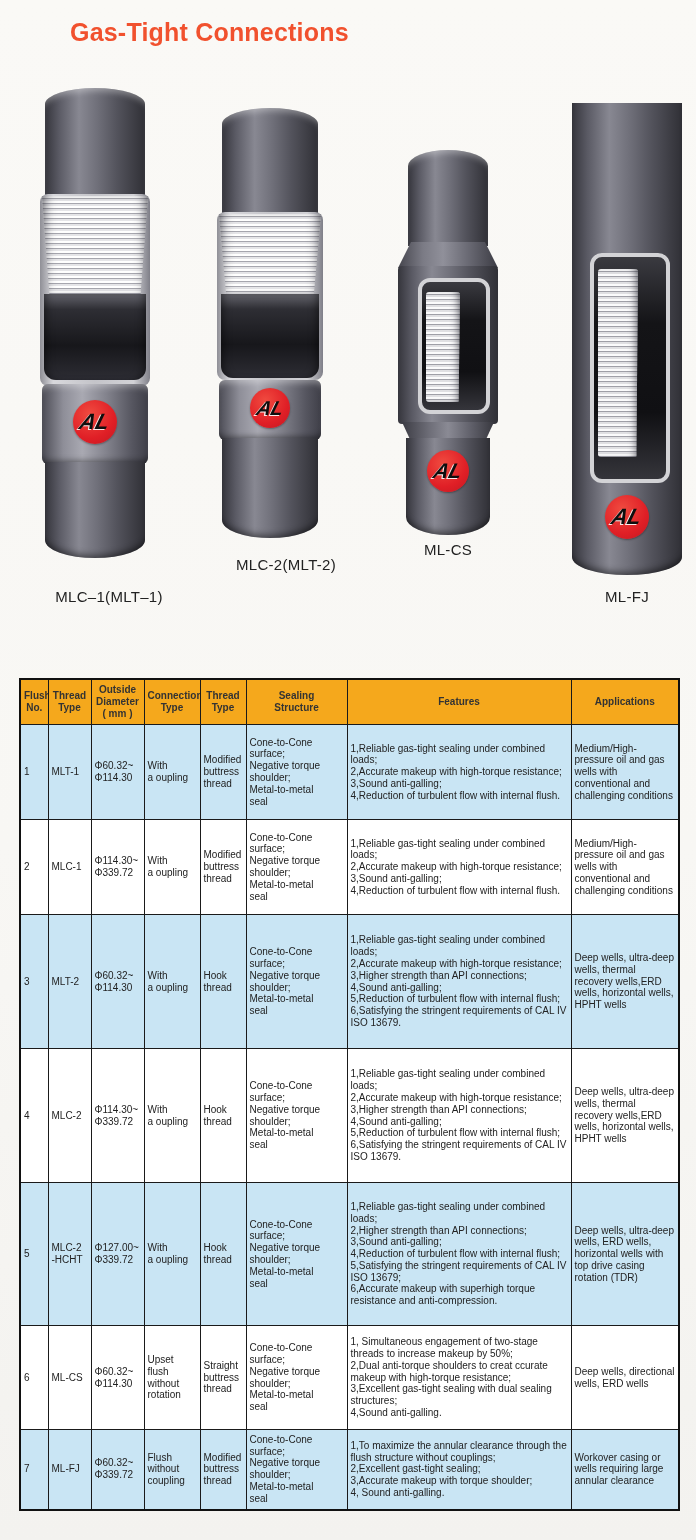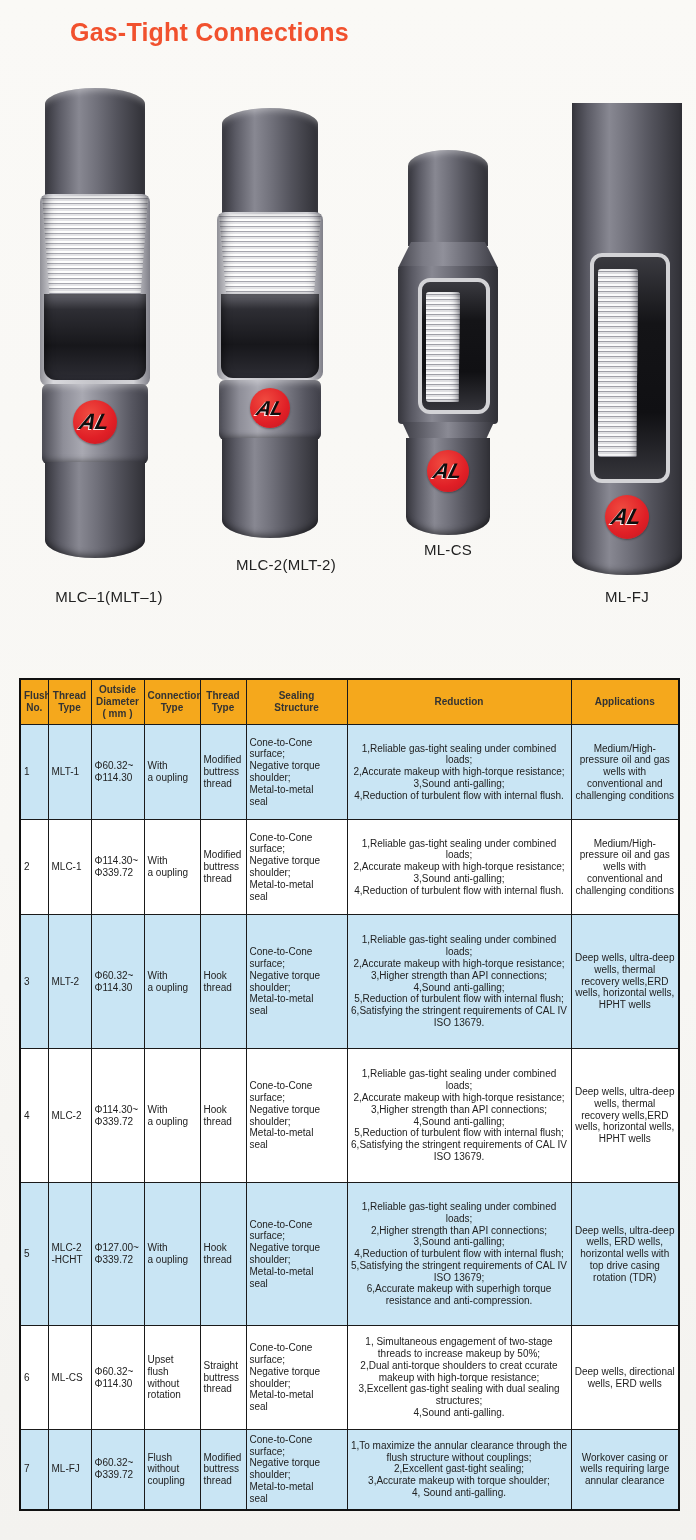--- a/index.html
+++ b/index.html
@@ -40,21 +40,21 @@
              text-shadow:-1px 1px 0 rgba(255,255,255,.9);}
   .product-label{position:absolute;font-size:15px;color:#222;text-align:center;letter-spacing:.3px;}
 
   
   .spec-table{position:absolute;left:19px;top:678px;border-collapse:collapse;table-layout:fixed;width:659px;
               font-size:10px;line-height:1.18;color:#222;background:#fff;}
   .spec-table th,.spec-table td{border:1px solid #1a1a1a;padding:2px 3px;white-space:pre-line;overflow:hidden;}
   .spec-table{border:2px solid #111;}
   .spec-table th{background:#f5a81c;color:#333;font-weight:bold;height:40px;text-align:center;vertical-align:middle;}
   .spec-table td{vertical-align:middle;}
-  .spec-table td.lft{text-align:center;}
+  .spec-table td.lft{text-align:left;}
   .spec-table tr.alt td{background:#c9e5f4;}
 </style>
 </head>
 <body>
 
 <div class="sheet">
 
   <div class="hero">
     <div class="page-title">Gas-Tight Connections</div>
 
@@ -133,21 +133,21 @@
 Type</th>
         <th>Outside
 Diameter
 ( mm )</th>
         <th>Connection
 Type</th>
         <th>Thread
 Type</th>
         <th>Sealing
 Structure</th>
-        <th>Reduction</th>
+        <th>Features</th>
         <th>Applications</th>
       </tr>
     </thead>
     <tbody>
       <tr class="alt" style="height:95px;">
         <td>1</td>
         <td>MLT-1</td>
         <td>Φ60.32~
 Φ114.30</td>
         <td>With

